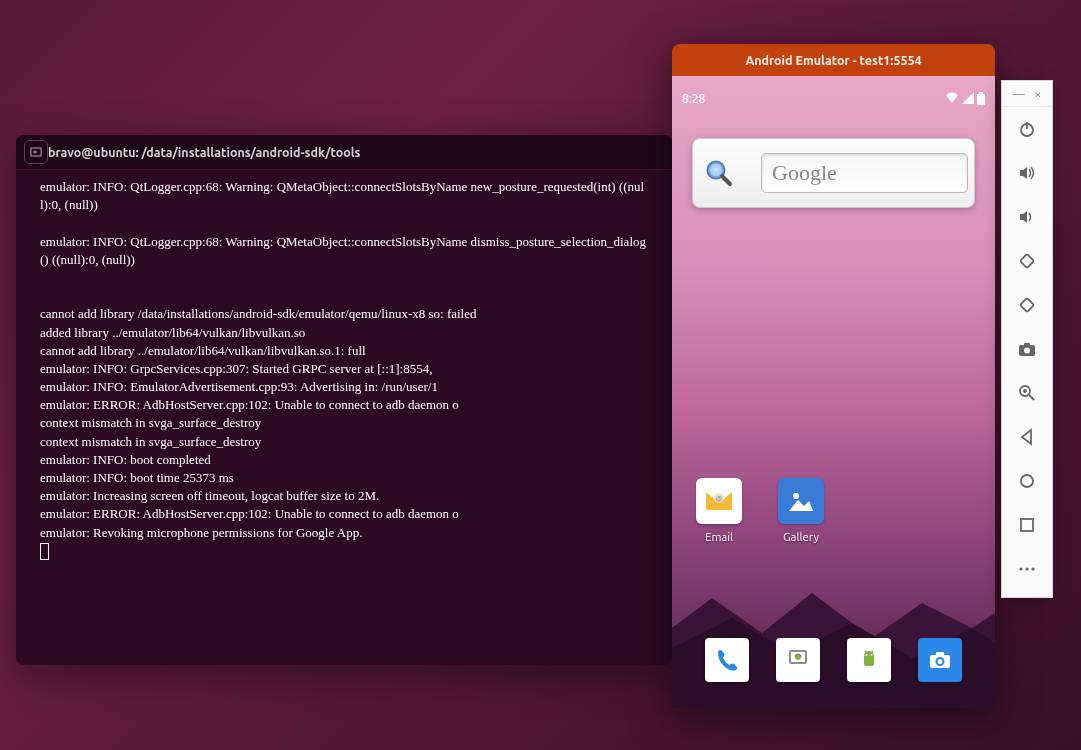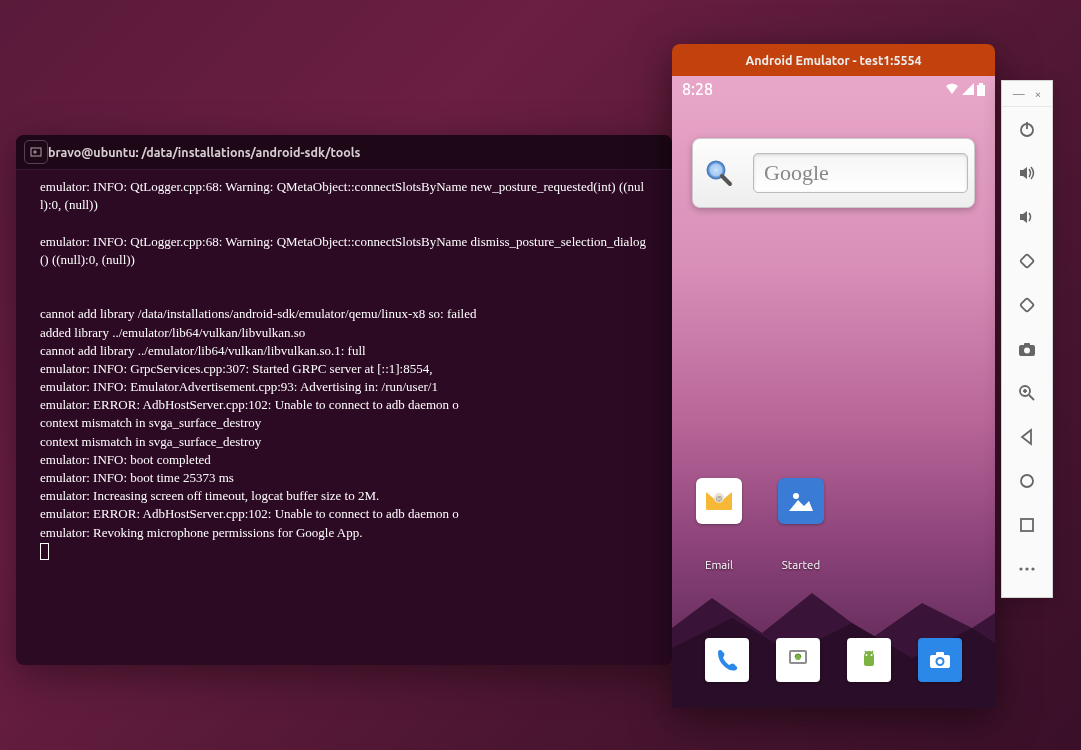--- a/index.html
+++ b/index.html
@@ -9,31 +9,31 @@
 .terminal-titlebar{height:34px;background:#1e0818;display:flex;align-items:center;padding:0 8px;color:#d7cfd2;font-size:12.5px;font-weight:bold;border-bottom:1px solid #3a1530;}
 .terminal-newtab{width:22px;height:22px;border:1px solid #5a4050;border-radius:5px;display:flex;align-items:center;justify-content:center;color:#b0a0aa;font-size:10px;}
 .terminal-title{flex:1;text-align:left;}
 .terminal-body{padding:8px 24px;color:#fff;font-family:Liberation Serif, serif;font-size:13px;line-height:1.4;white-space:pre-wrap;word-break:break-all;}
 .cursor{display:inline-block;width:7px;height:15px;border:1px solid #fff;vertical-align:middle;}
 
 .emu-window{position:absolute;left:672px;top:44px;width:323px;background:#2e2e2e;border-radius:8px 8px 0 0;box-shadow:0 10px 40px rgba(0,0,0,.5);}
 .emu-titlebar{height:32px;background:#c2410c;border-radius:8px 8px 0 0;display:flex;align-items:center;justify-content:center;color:#eee;font-size:12.5px;font-weight:bold;}
 .emu-screen{width:323px;height:632px;background:linear-gradient(180deg,#e8a7c8 0%,#d88fb8 30%,#b86598 55%,#8a4278 75%,#4f1f4a 100%);position:relative;overflow:hidden;}
 .mountains{position:absolute;left:0;right:0;bottom:0;height:140px;}
-.statusbar{position:absolute;top:0;left:0;right:0;height:26px;display:flex;align-items:center;justify-content:space-between;padding:0 10px;color:#fff;font-size:16px;font-weight:500;}
+.statusbar{position:absolute;top:9px;left:0;right:0;height:26px;display:flex;align-items:center;justify-content:space-between;padding:0 10px;color:#fff;font-size:12px;font-weight:500;}
 .status-icons{display:flex;gap:3px;align-items:center;}
 .searchbar{position:absolute;top:62px;left:20px;right:20px;height:56px;background:linear-gradient(#fdfdfd,#eee);border:1px solid #ccc;border-radius:8px;box-shadow:0 2px 6px rgba(0,0,0,.25);display:flex;align-items:center;padding:6px;}
 .search-mag{width:40px;height:40px;display:flex;align-items:center;justify-content:center;}
-.search-input{flex:1;height:38px;margin-left:14px;border-radius:5px;border:1px solid #bbb;background:linear-gradient(#f5f5f5,#fff);display:flex;align-items:center;padding:0 10px;color:#888;font-family:Georgia,serif;font-size:22px;box-shadow:inset 0 1px 3px rgba(0,0,0,.15);}
+.search-input{flex:1;height:38px;margin-left:22px;border-radius:5px;border:1px solid #bbb;background:linear-gradient(#f5f5f5,#fff);display:flex;align-items:center;padding:0 10px;color:#888;font-family:Georgia,serif;font-size:22px;box-shadow:inset 0 1px 3px rgba(0,0,0,.15);}
 .approw{position:absolute;display:flex;gap:28px;}
 .approw.fav{left:20px;right:20px;bottom:26px;justify-content:space-around;gap:0;}
 .approw.user{left:20px;top:402px;}
 .app{display:flex;flex-direction:column;align-items:center;gap:6px;width:54px;}
 .app-icon{width:46px;height:46px;border-radius:6px;background:#fff;display:flex;align-items:center;justify-content:center;box-shadow:0 1px 3px rgba(0,0,0,.3);}
-.app-label{color:#fff;font-size:11.5px;text-shadow:0 1px 2px rgba(0,0,0,.6);margin-top:28px;}
+.app-label{color:#fff;font-size:11.5px;text-shadow:0 1px 2px rgba(0,0,0,.6);}
 .fav .app-icon{width:44px;height:44px;border-radius:4px;}
 
 .sidebar{position:absolute;left:1001px;top:80px;width:50px;height:510px;background:#fafafa;border:1px solid #d5d5d5;display:flex;flex-direction:column;align-items:center;padding-top:6px;color:#666;box-shadow:0 4px 20px rgba(0,0,0,.2);}
 .sidebar-top{display:flex;gap:10px;font-size:12px;align-items:center;justify-content:center;width:100%;padding-bottom:6px;border-bottom:1px solid #e8e8e8;color:#777;}
 .sidebar-btn{width:50px;height:44px;display:flex;align-items:center;justify-content:center;cursor:pointer;}
 </style>
 </head>
 <body>
 
 <div class="desktop">
@@ -125,21 +125,21 @@
           </div>
           <span class="app-label">Email</span>
         </div>
         <div class="app">
           <div class="app-icon" style="background:#3a7bd5">
             <svg width="32" height="32" viewBox="0 0 32 32">
                 <circle cx="11" cy="11" r="3" fill="#fff"></circle>
                 <path d="M4 26 L13 15 L19 21 L24 16 L28 26 Z" fill="#fff"></path>
               </svg>
           </div>
-          <span class="app-label">Started</span>
+          <span class="app-label">Gallery</span>
         </div>
       </div>
 
       <div class="approw fav">
         <div class="app">
           <div class="app-icon">
             <svg width="28" height="28" viewBox="0 0 28 28">
                 <path d="M7 4 Q5 4 5 7 Q5 15 12 21 Q18 26 23 24 Q25 23 24 21 L21 18 Q20 17 18 18 L16 19 Q12 16 10 12 L11 10 Q12 8 11 7 L8 4 Q7 4 7 4" fill="#2b87e8"></path>
               </svg>
           </div>

